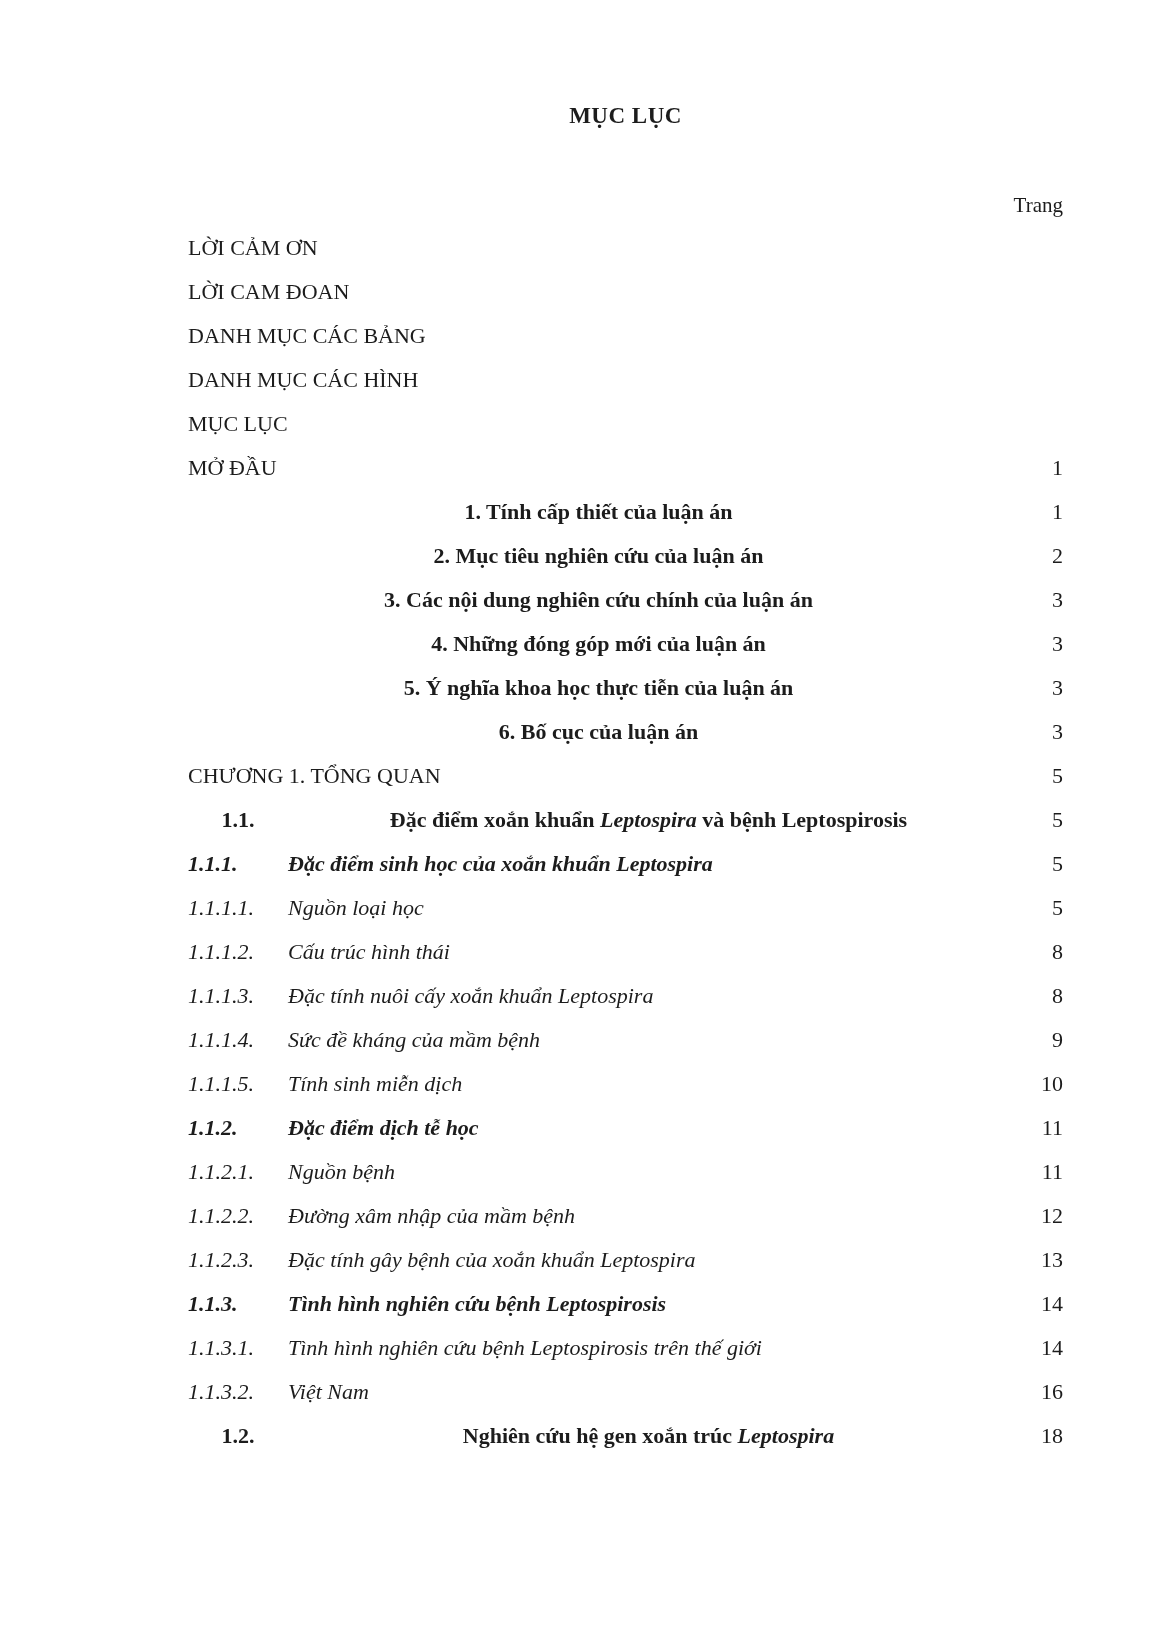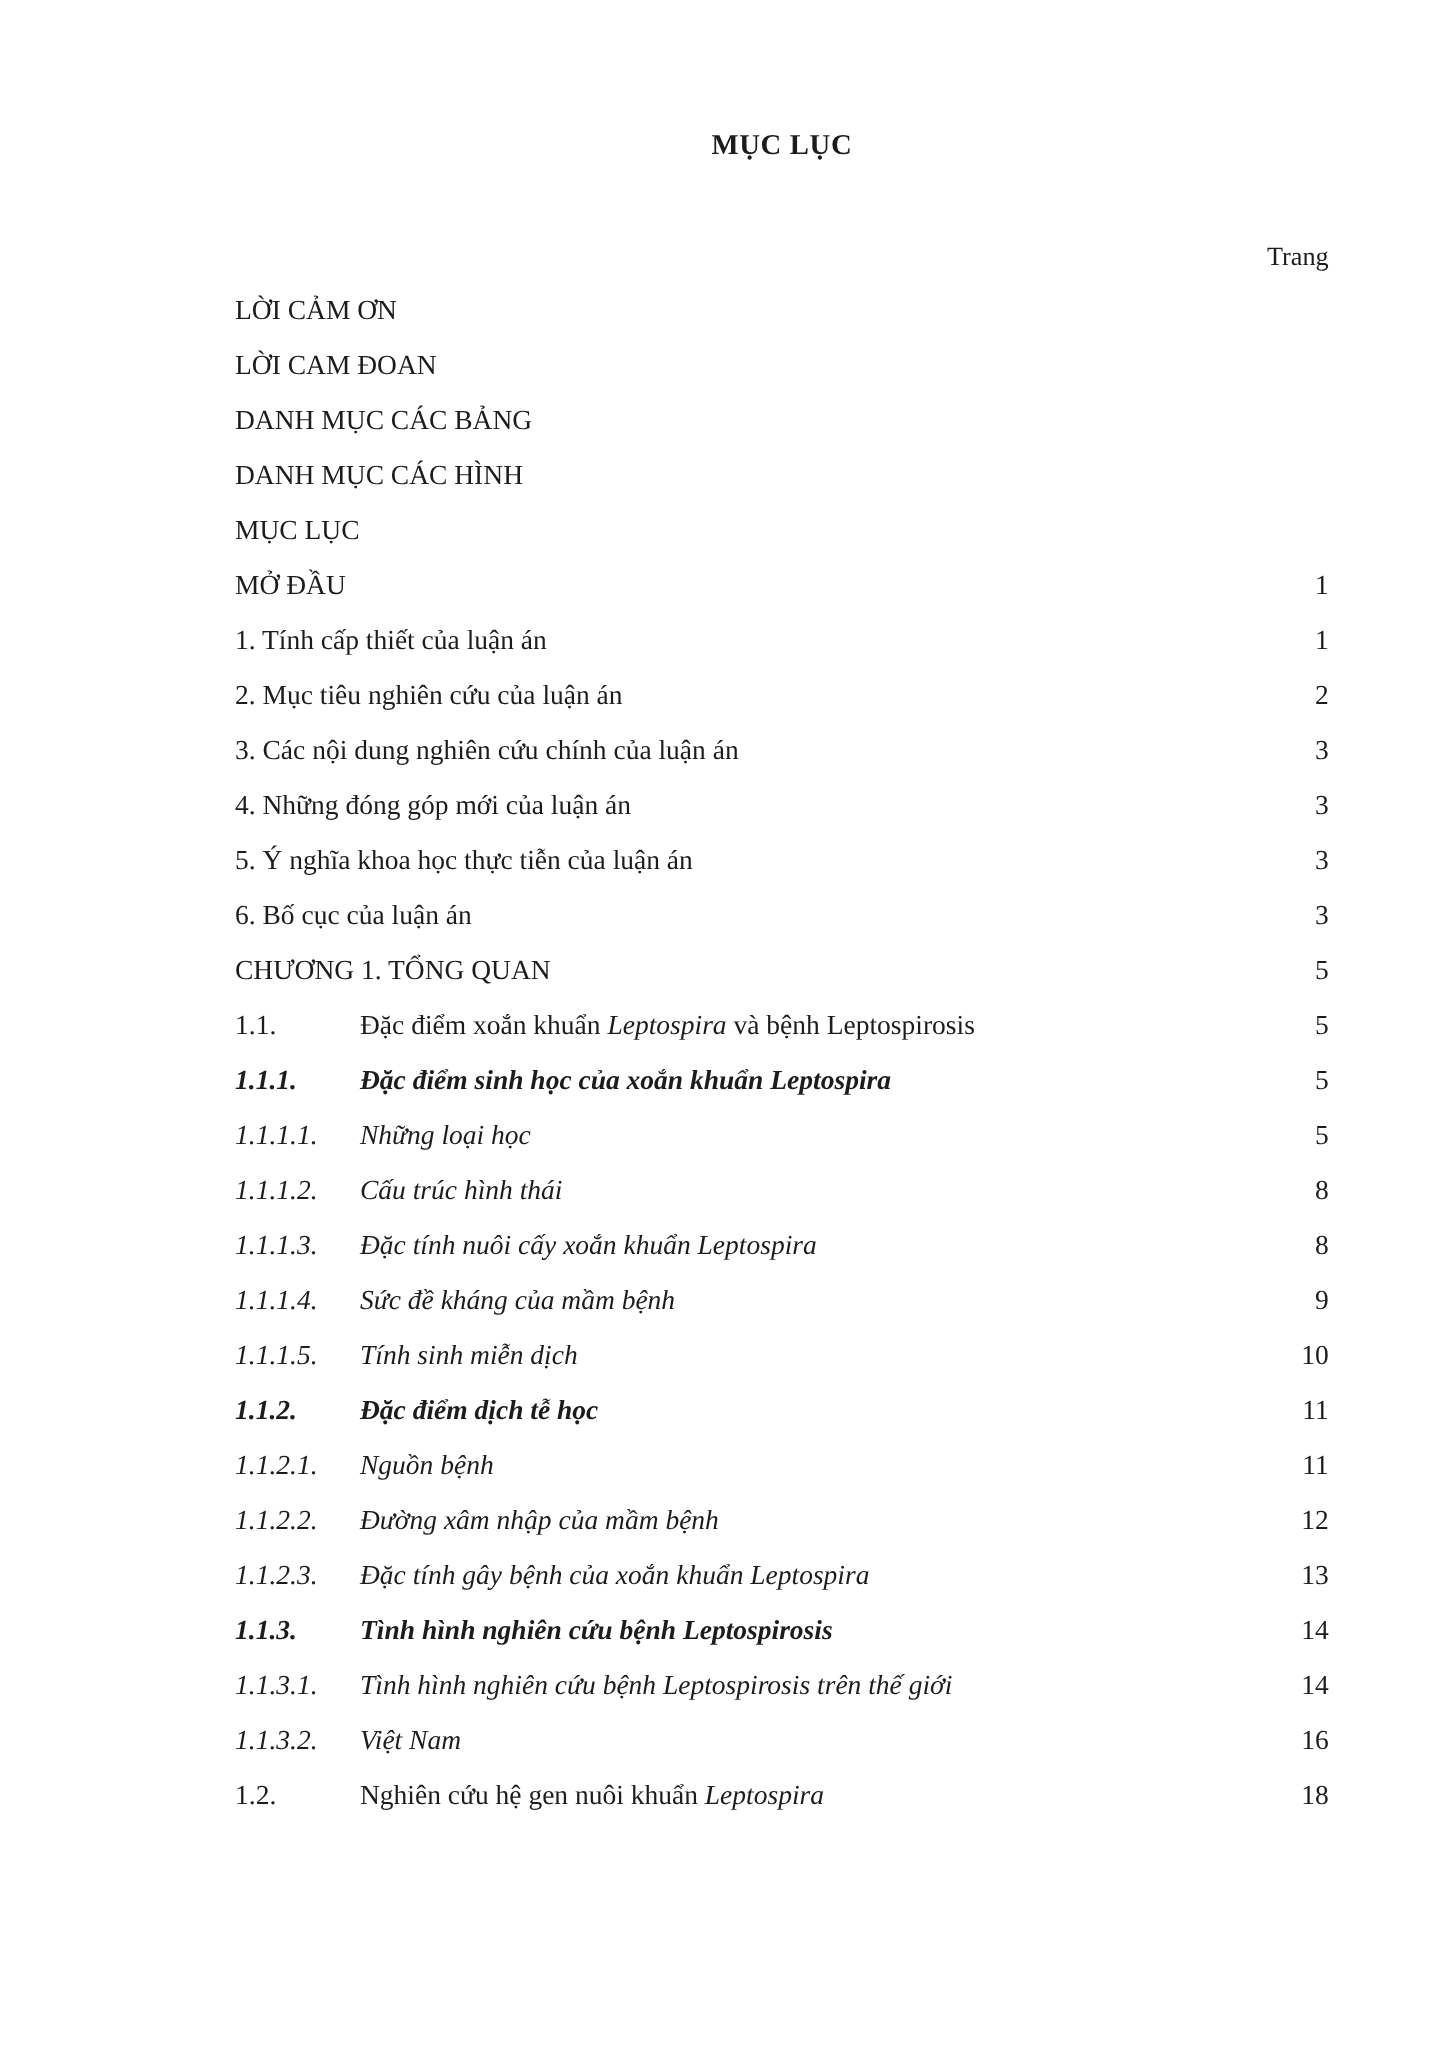--- a/index.html
+++ b/index.html
@@ -52,21 +52,21 @@
     flex: 1 1 auto;
     padding-right: 10px;
   }
   .toc-row .page-num {
     flex: 0 0 44px;
     text-align: right;
     font-weight: normal;
     font-style: normal;
   }
   .toc-row.bold .num,
-  .toc-row.bold .text       { font-weight: normal; }
+  .toc-row.bold .text       { font-weight: bold; text-align: center; }
   .toc-row.italic .num,
   .toc-row.italic .text     { font-style: italic; }
   .toc-row.bolditalic .num,
   .toc-row.bolditalic .text { font-weight: bold; font-style: italic; }
   .toc-row .text .ital      { font-style: italic; }
 </style>
 </head>
 <body>
 
 <div class="page">
@@ -145,21 +145,21 @@
     <div class="text"><span>Đặc điểm xoắn khuẩn </span><span class="ital">Leptospira</span><span> và bệnh Leptospirosis</span></div>
     <div class="page-num">5</div>
   </div>
       <div class="toc-row bolditalic">
     <div class="num">1.1.1.</div>
     <div class="text"><span>Đặc điểm sinh học của xoắn khuẩn Leptospira</span></div>
     <div class="page-num">5</div>
   </div>
       <div class="toc-row italic">
     <div class="num">1.1.1.1.</div>
-    <div class="text"><span>Những loại học</span></div>
+    <div class="text"><span>Nguồn loại học</span></div>
     <div class="page-num">5</div>
   </div>
       <div class="toc-row italic">
     <div class="num">1.1.1.2.</div>
     <div class="text"><span>Cấu trúc hình thái</span></div>
     <div class="page-num">8</div>
   </div>
       <div class="toc-row italic">
     <div class="num">1.1.1.3.</div>
     <div class="text"><span>Đặc tính nuôi cấy xoắn khuẩn Leptospira</span></div>
@@ -205,17 +205,17 @@
     <div class="text"><span>Tình hình nghiên cứu bệnh Leptospirosis trên thế giới</span></div>
     <div class="page-num">14</div>
   </div>
       <div class="toc-row italic">
     <div class="num">1.1.3.2.</div>
     <div class="text"><div>Việt Nam</div></div>
     <div class="page-num">16</div>
   </div>
       <div class="toc-row bold">
     <div class="num">1.2.</div>
-    <div class="text"><span>Nghiên cứu hệ gen nuôi khuẩn </span><span class="ital">Leptospira</span></div>
+    <div class="text"><span>Nghiên cứu hệ gen xoắn trúc </span><span class="ital">Leptospira</span></div>
     <div class="page-num">18</div>
   </div>
     </div>
 </div>
 
 </body></html>

